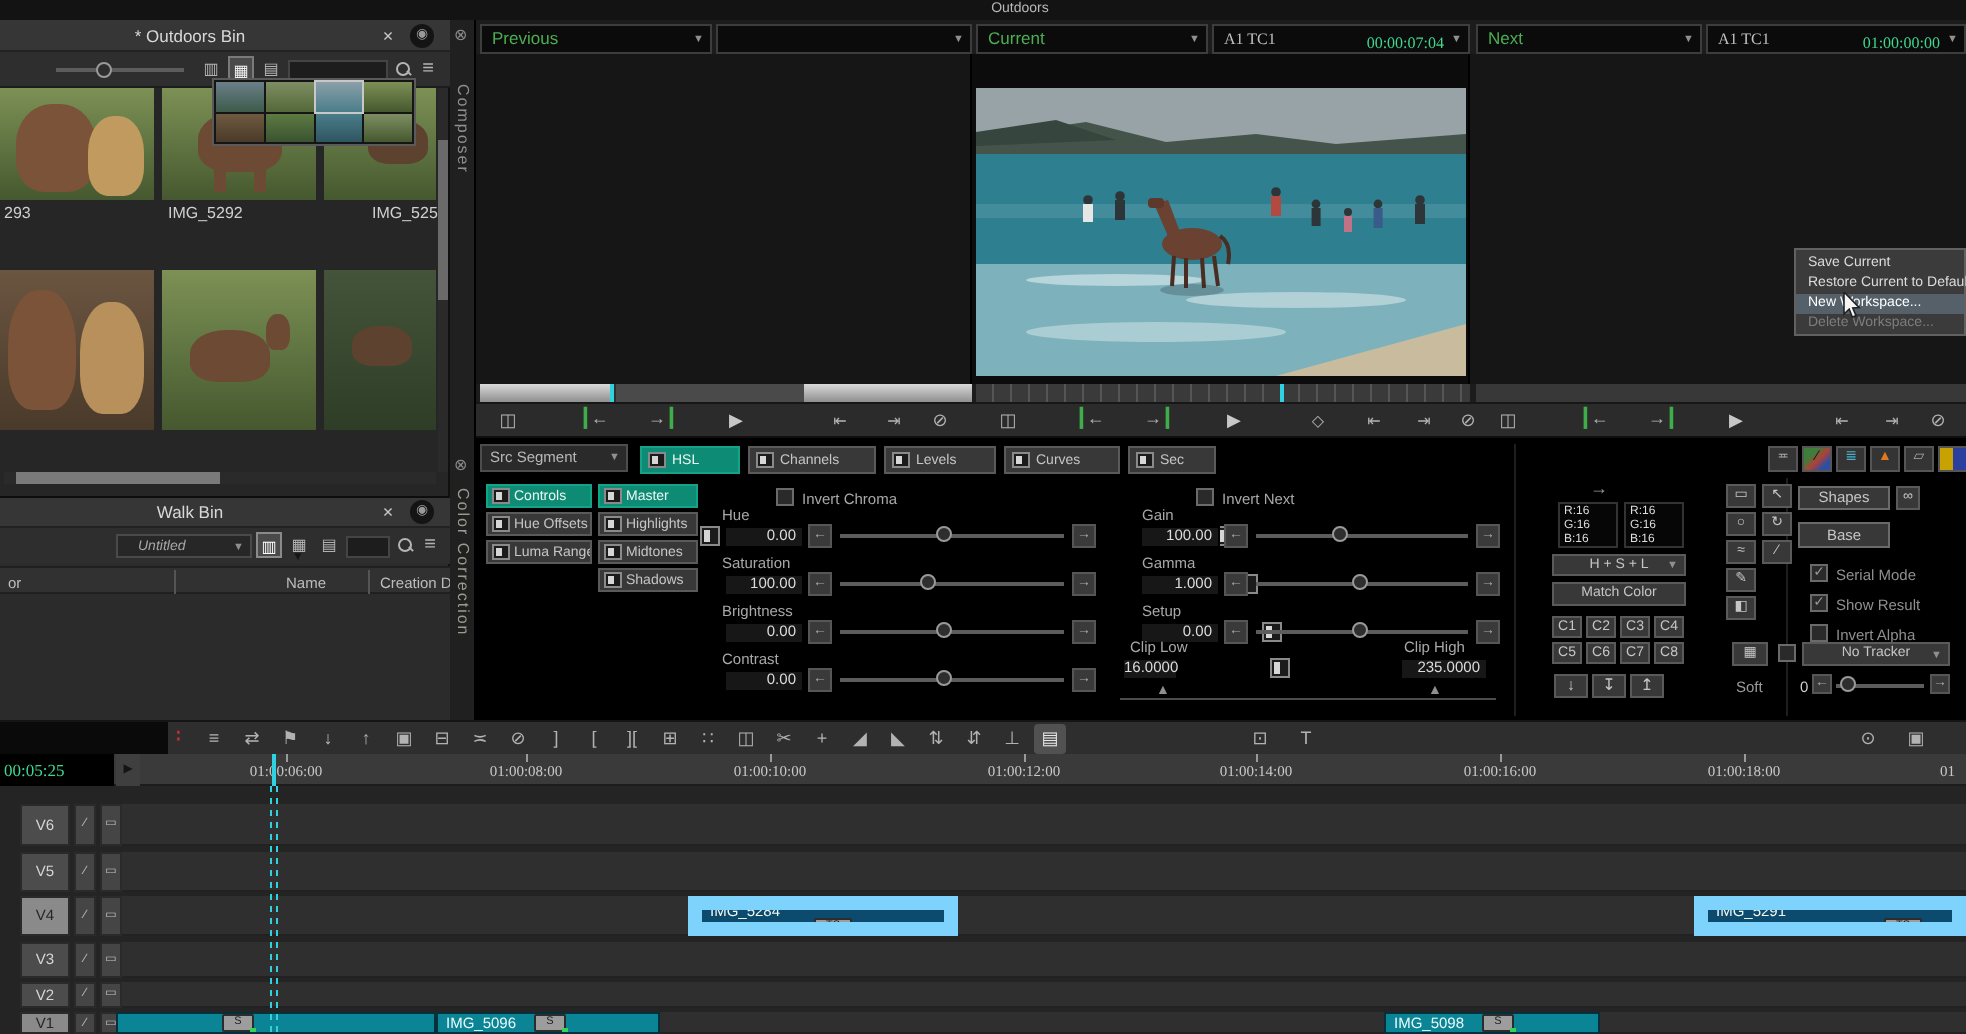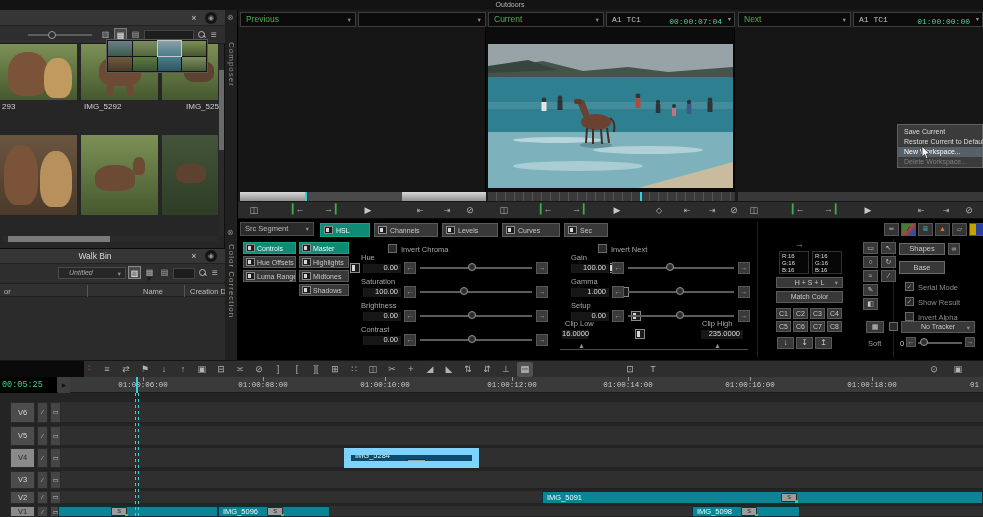--- a/index.html
+++ b/index.html
@@ -1,20 +1,20 @@
 <!DOCTYPE html>
 <html><head>
 <meta charset="utf-8">
 <style>
   *{box-sizing:border-box;margin:0;padding:0}
   html,body{width:983px;height:517px;overflow:hidden;background:#141414;
     font-family:"Liberation Sans",sans-serif;-webkit-font-smoothing:antialiased}
   #root{position:relative;width:983px;height:517px;background:#1d1d1d;font-size:8px;color:#ccc}
   .a{position:absolute}
-  .mono{font-family:Liberation Mono, monospace}
+  .mono{font-family:Liberation Serif, serif}
   .hdr{background:#363636;color:#d8d8d8;font-size:8.5px;text-align:center;line-height:16px;border-bottom:1px solid #222}
   .ddl{background:#0b0b0b;border:1px solid #3d3d3d;color:#4cae52;font-size:8.5px;line-height:13px;padding-left:5px;white-space:nowrap;overflow:hidden}
   .caret{position:absolute;right:3px;top:4px;font-size:5.5px;color:#8f8f8f;line-height:6px}
   .btn{background:#383838;border:1px solid #5a5a5a;color:#c6c6c6;font-size:7px;text-align:center;overflow:hidden;white-space:nowrap}
   .btn.active{background:#0e8b74;border-color:#14a288;color:#eef7f3}
   .tgl{display:inline-block;width:9px;height:8px;border:1px solid #8a8a8a;background:#1b1b1b;position:relative;vertical-align:middle;flex:none}
   .tgl:before{content:"";position:absolute;left:1px;top:1px;bottom:1px;width:3px;background:#d6d6d6}
   .chk{width:9px;height:9px;border:1px solid #6a6a6a;background:#2a2a2a;font-size:7px;line-height:7px;text-align:center;color:#9a9a9a}
   .vbox{background:#171717;border:1px solid #000;box-shadow:inset 0 1px 0 #000;color:#ddd;font-size:7.5px;text-align:right;padding-right:3px;line-height:10px}
   .arr{background:#3a3a3a;border:1px solid #565656;color:#a8a8a8;font-size:7px;text-align:center;line-height:9px}
@@ -47,20 +47,21 @@
 </head>
 <body>
 
 <div id="root">
 
   <div class="a" style="left:0;top:0;width:983px;height:10px;background:#131313"></div>
   <div class="a" style="left:460px;top:1px;width:100px;text-align:center;font-size:7px;color:#b8b8b8">Outdoors</div>
 
   <div class="a" style="left:0;top:10px;width:225px;height:238px;background:#262626;border-right:1px solid #111">
     <div class="a hdr" style="left:0;top:0;width:225px;height:16px">
+      <span class="a" style="left:0;width:190px">* Outdoors Bin</span>
       <span class="a" style="left:188px;top:0;width:12px;color:#c8c8c8;font-size:9px">×</span>
       <span class="a" style="left:205px;top:2px;width:12px;height:12px;border-radius:50%;background:#141414;color:#999;font-size:7px;line-height:12px">◉</span>
     </div>
     <div class="a" style="left:0;top:16px;width:225px;height:18px;background:#2e2e2e;border-bottom:1px solid #1c1c1c">
       <div class="a sld" style="left:28px;top:8px;width:64px"></div>
       <div class="a knob" style="left:48px;top:5px"></div>
       <span class="a i" style="left:99px;top:2px;width:13px;height:13px;line-height:13px;font-size:8px">▥</span>
       <span class="a i" style="left:114px;top:2px;width:13px;height:13px;line-height:13px;font-size:8px;background:#4a4a4a;border:1px solid #7a7a7a;color:#eee">▦</span>
       <span class="a i" style="left:129px;top:2px;width:13px;height:13px;line-height:13px;font-size:8px">▤</span>
       <div class="a" style="left:144px;top:4px;width:50px;height:11px;background:#1d1d1d;border:1px solid #444"></div>
@@ -556,23 +557,23 @@
     <div class="trk-cell" style="left:37px;top:98px;width:11px;height:13px;line-height:11px">∕</div>
     <div class="trk-cell" style="left:50px;top:98px;width:11px;height:13px;line-height:11px">▭</div>
     <div class="trk-name sel" style="left:10px;top:113px;width:25px;height:11px;line-height:10px">V1</div>
     <div class="trk-cell" style="left:37px;top:113px;width:11px;height:11px;line-height:10px">∕</div>
     <div class="trk-cell" style="left:50px;top:113px;width:11px;height:11px;line-height:10px">▭</div>
 
     <div class="clip green" style="left:344px;top:55px;width:135px;height:20px">
       <span class="nm">IMG_5284</span>
       <span class="badge" style="left:56px;top:4px;width:19px">TS</span>
     </div>
-    <div class="clip teal" style="left:542px;top:98px;width:441px;height:13px">
-      <span class="nm">IMG_5091</span>
-      <span class="badge" style="left:238px;top:1px;width:16px">S</span>
+    <div class="clip green" style="left:847px;top:55px;width:136px;height:20px">
+      <span class="nm">IMG_5291</span>
+      <span class="badge" style="left:88px;top:4px;width:19px">TS</span>
     </div>
     <div class="clip teal" style="left:58px;top:113px;width:160px;height:11px">
       <span class="nm"></span>
       <span class="badge" style="left:52px;top:0;width:16px">S</span>
     </div>
     <div class="clip teal" style="left:218px;top:113px;width:112px;height:11px">
       <span class="nm" style="bottom:0">IMG_5096</span>
       <span class="badge" style="left:48px;top:0;width:16px">S</span>
     </div>
     <div class="clip teal" style="left:692px;top:113px;width:108px;height:11px">

